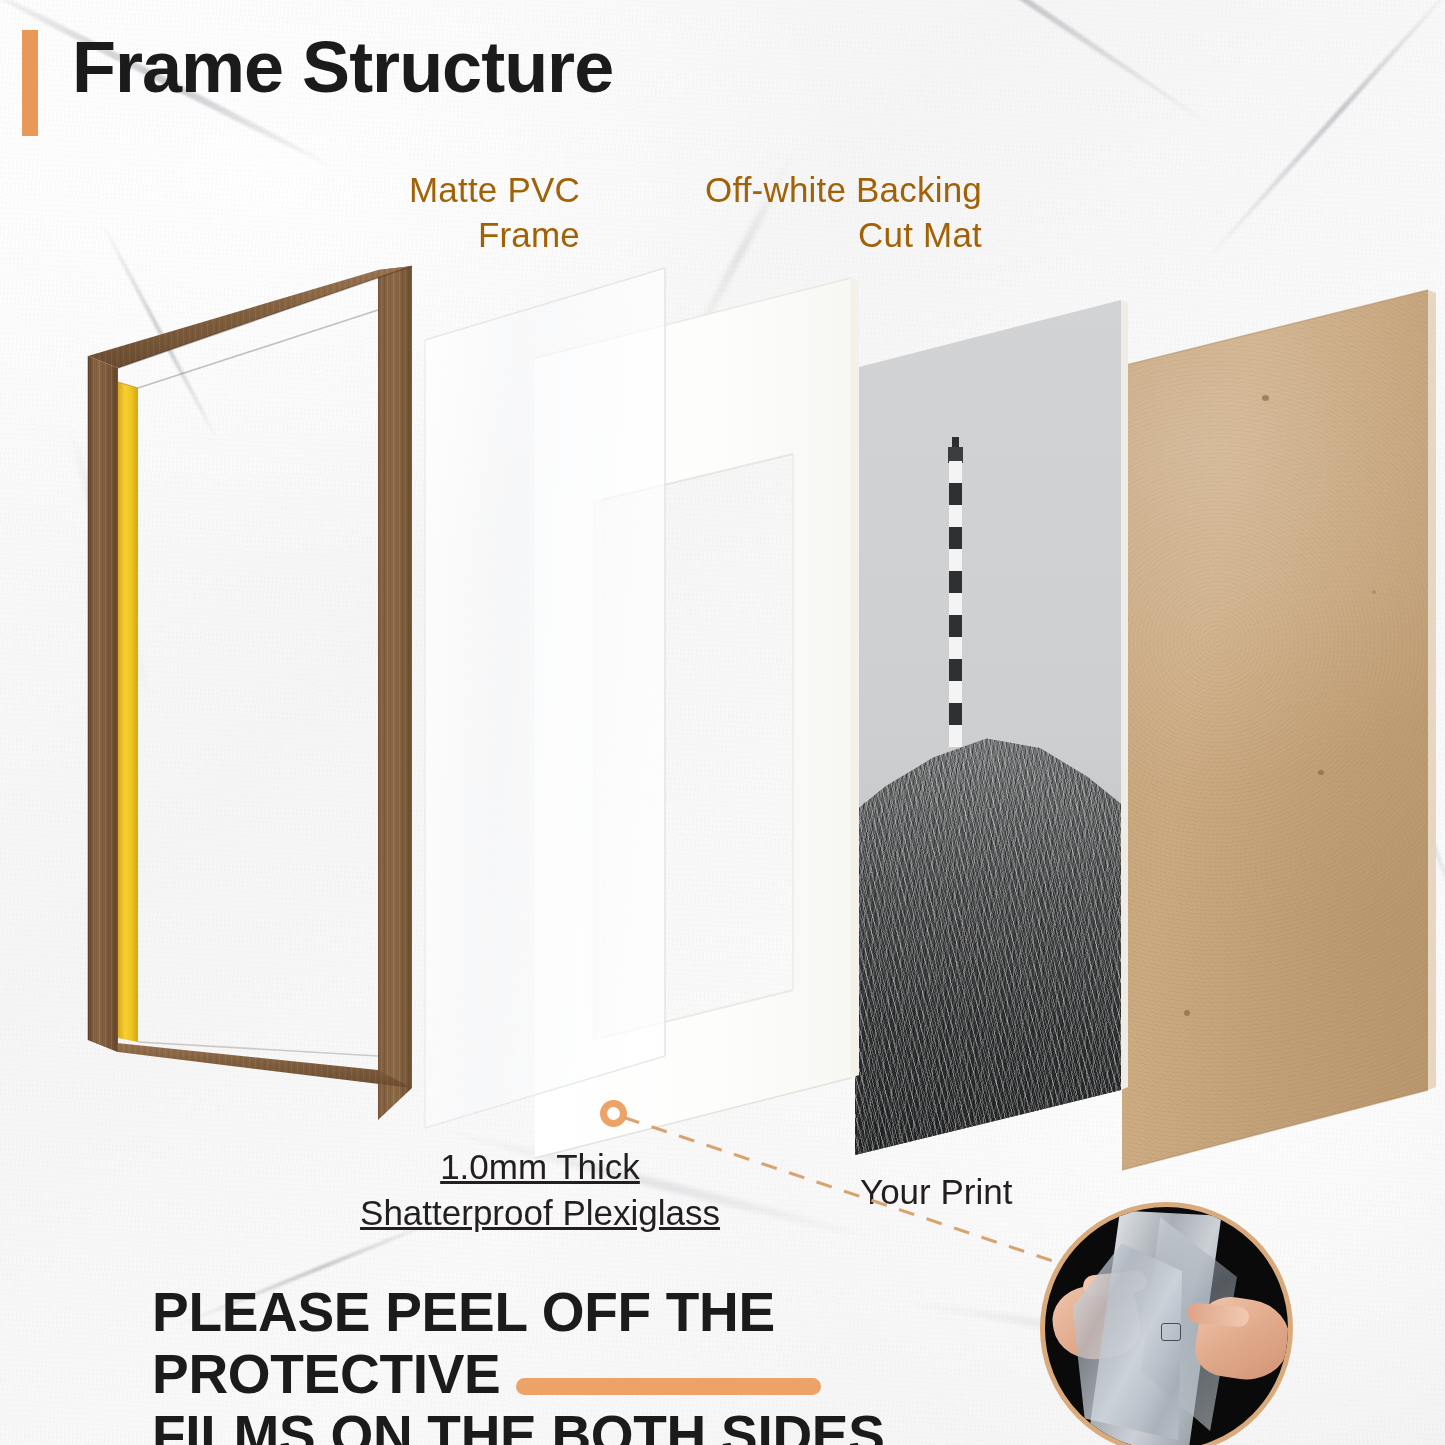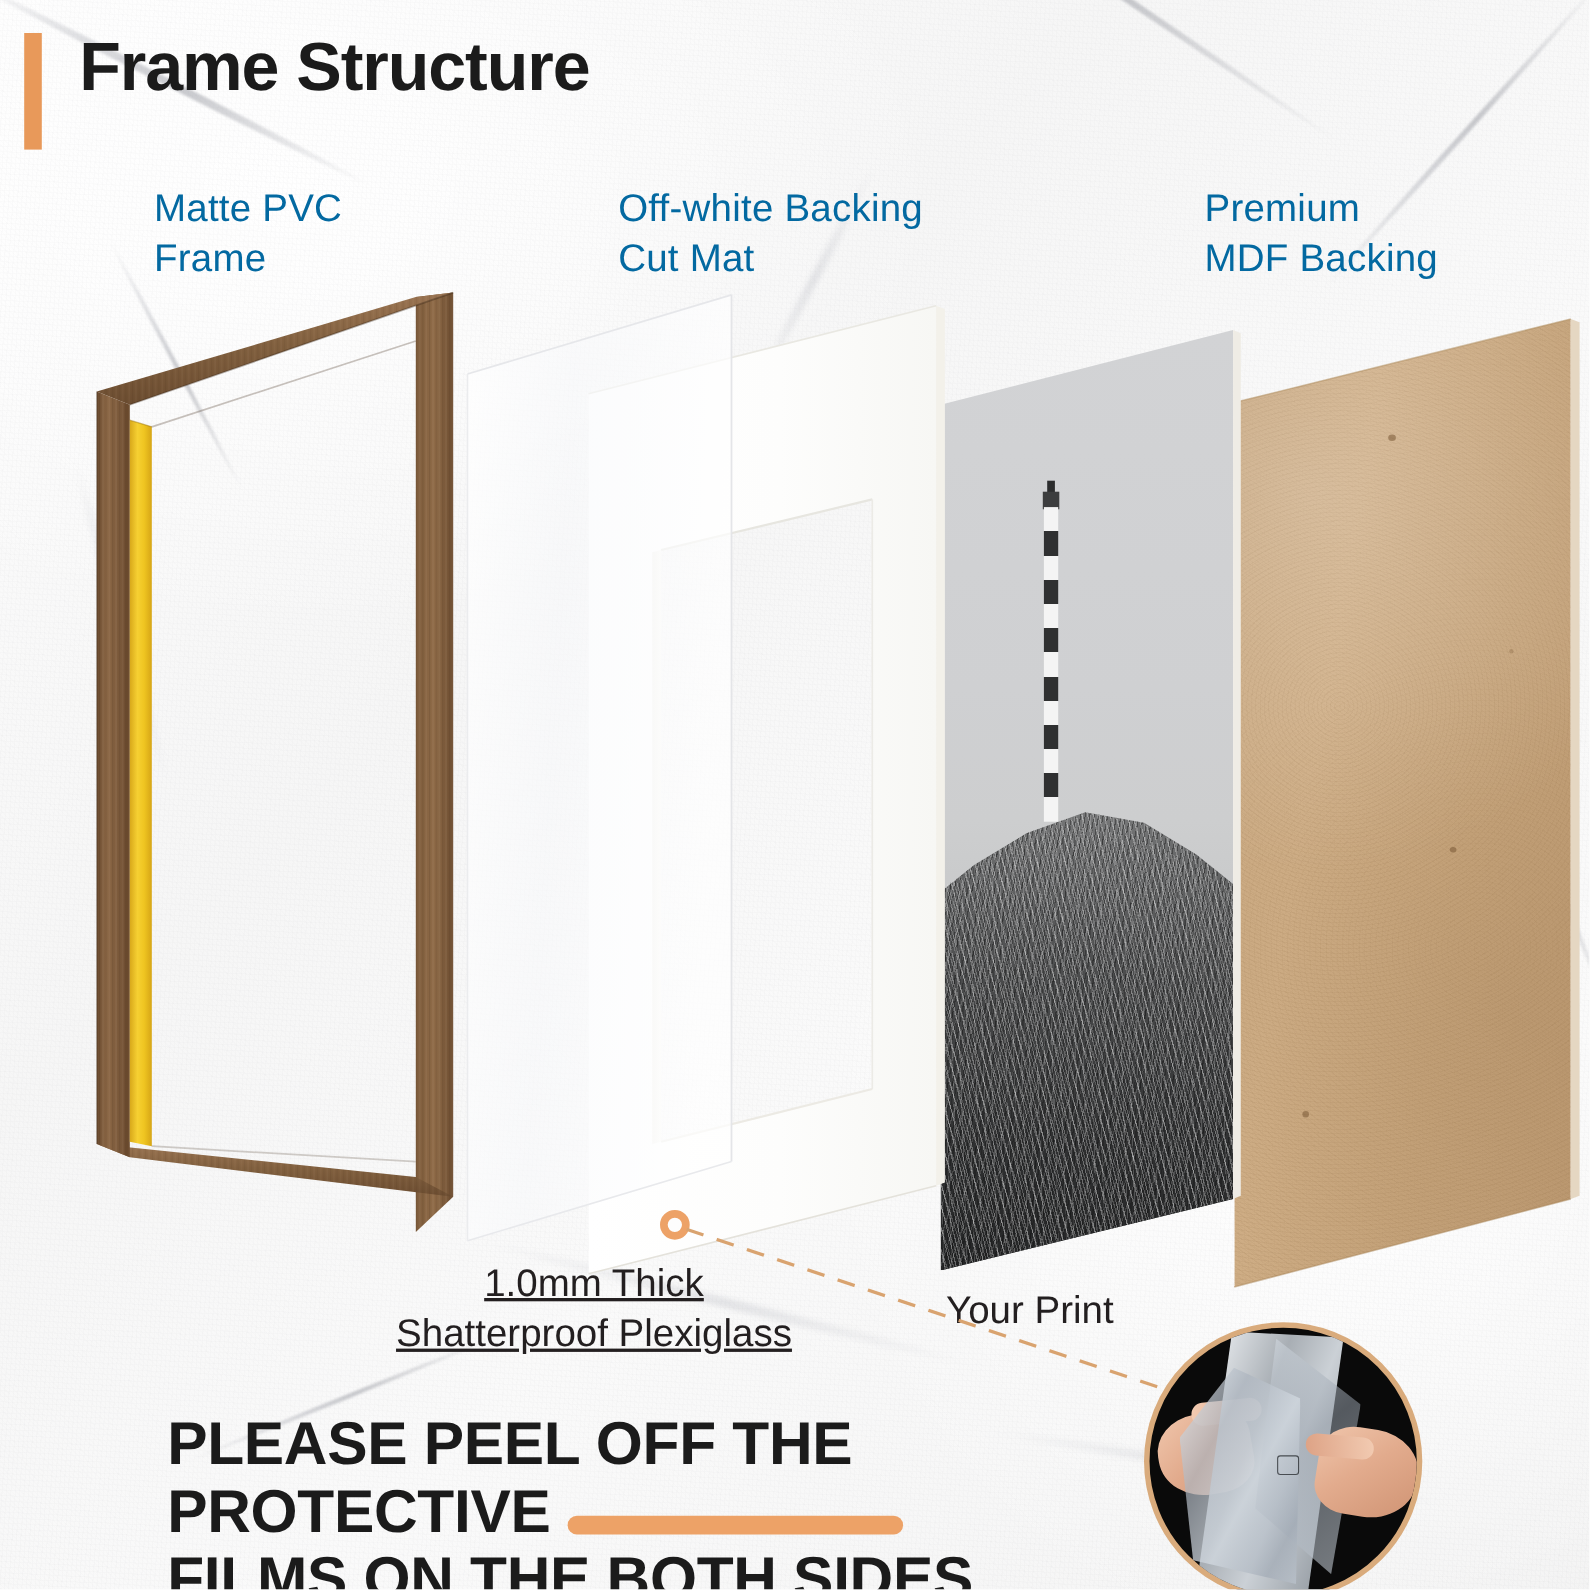--- a/index.html
+++ b/index.html
@@ -54,34 +54,34 @@
   .title-bar {
     position: absolute;
     left: 22px; top: 30px;
     width: 16px; height: 106px;
     background: #e8995a;
   }
   .title-text {
     position: absolute;
     left: 72px; top: 26px;
     font-family: "Liberation Sans Narrow", "Liberation Sans", sans-serif;
-    font-size: 62px;
+    font-size: 72px;
     font-weight: bold;
     letter-spacing: -1px;
     color: #1b1b1b;
     white-space: nowrap;
   }
 
   
   .lbl {
     position: absolute;
-    text-align: left;
+    text-align: right;
     font-size: 35px;
     line-height: 1.28;
-    color: #0369a1;
+    color: #a16207;
     font-weight: 400;
     letter-spacing: .2px;
     white-space: pre-line;
   }
   #label-frame { left: 140px;  top: 168px; width: 440px; }
   #label-mat   { left: 562px;  top: 168px; width: 420px; }
   #label-mdf   { left: 1095px; top: 168px; width: 345px; }
 
   
   #label-plexi {
@@ -298,22 +298,20 @@
   <div class="vein" style="left:160px;  top:1270px; width:300px; height:4px;  transform:rotate(-22deg);"></div>
   <div class="vein2" style="left:900px; top:1330px; width:420px; height:9px;  transform:rotate(9deg);"></div>
 
   <div class="title-bar"></div>
   <div class="title-text">Frame Structure</div>
 
   <div class="lbl" id="label-frame">Matte PVC
 Frame</div>
   <div class="lbl" id="label-mat">Off-white Backing
 Cut Mat</div>
-  <div class="lbl" id="label-mdf">Premium
-MDF Backing</div>
 
   <div class="layer" id="mdf-layer">
     <svg width="320" height="880" viewBox="0 0 320 880" style="position:absolute;inset:0;overflow:visible;">
       <defs>
         <clipPath id="clip-mdf">
           <polygon points="0,76 306,0 306,800 0,880"></polygon>
         </clipPath>
       </defs>
       <g clip-path="url(#clip-mdf)">
         <foreignObject x="0" y="0" width="320" height="880">

